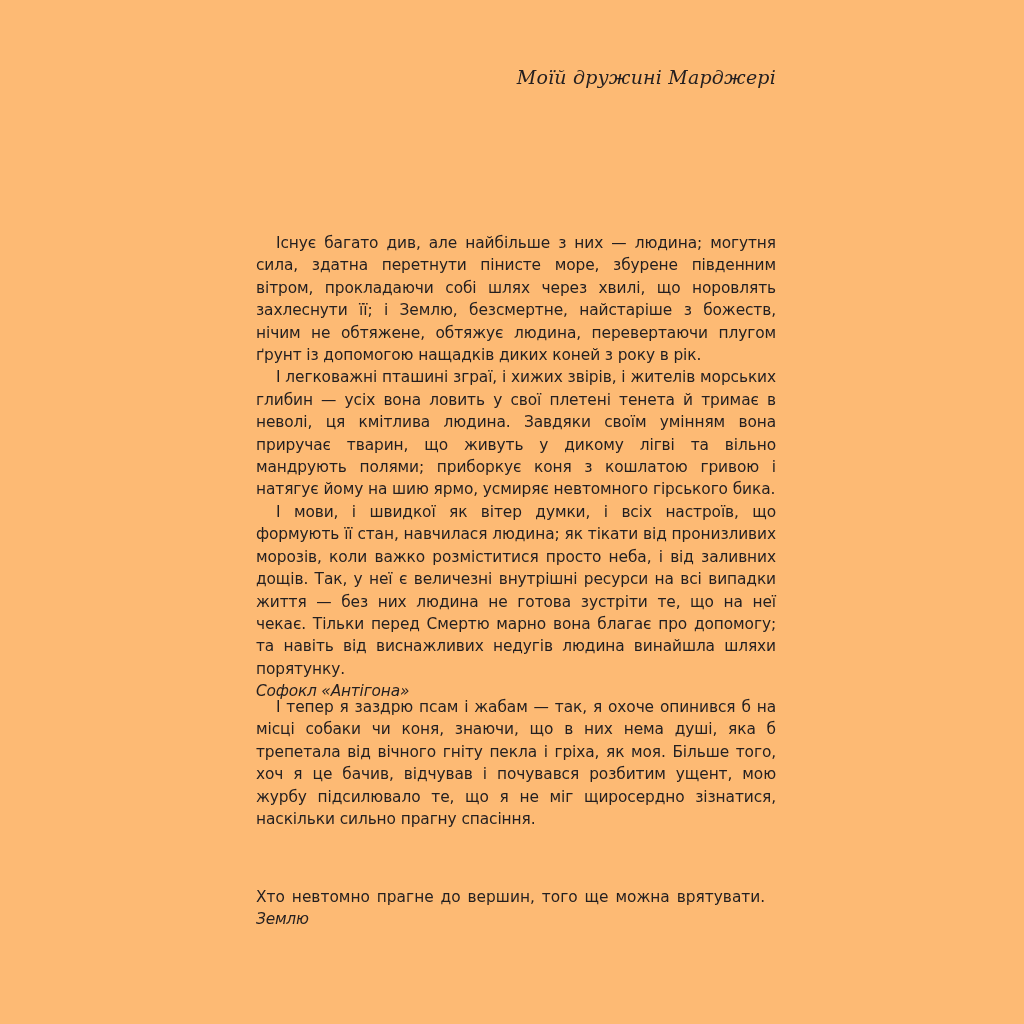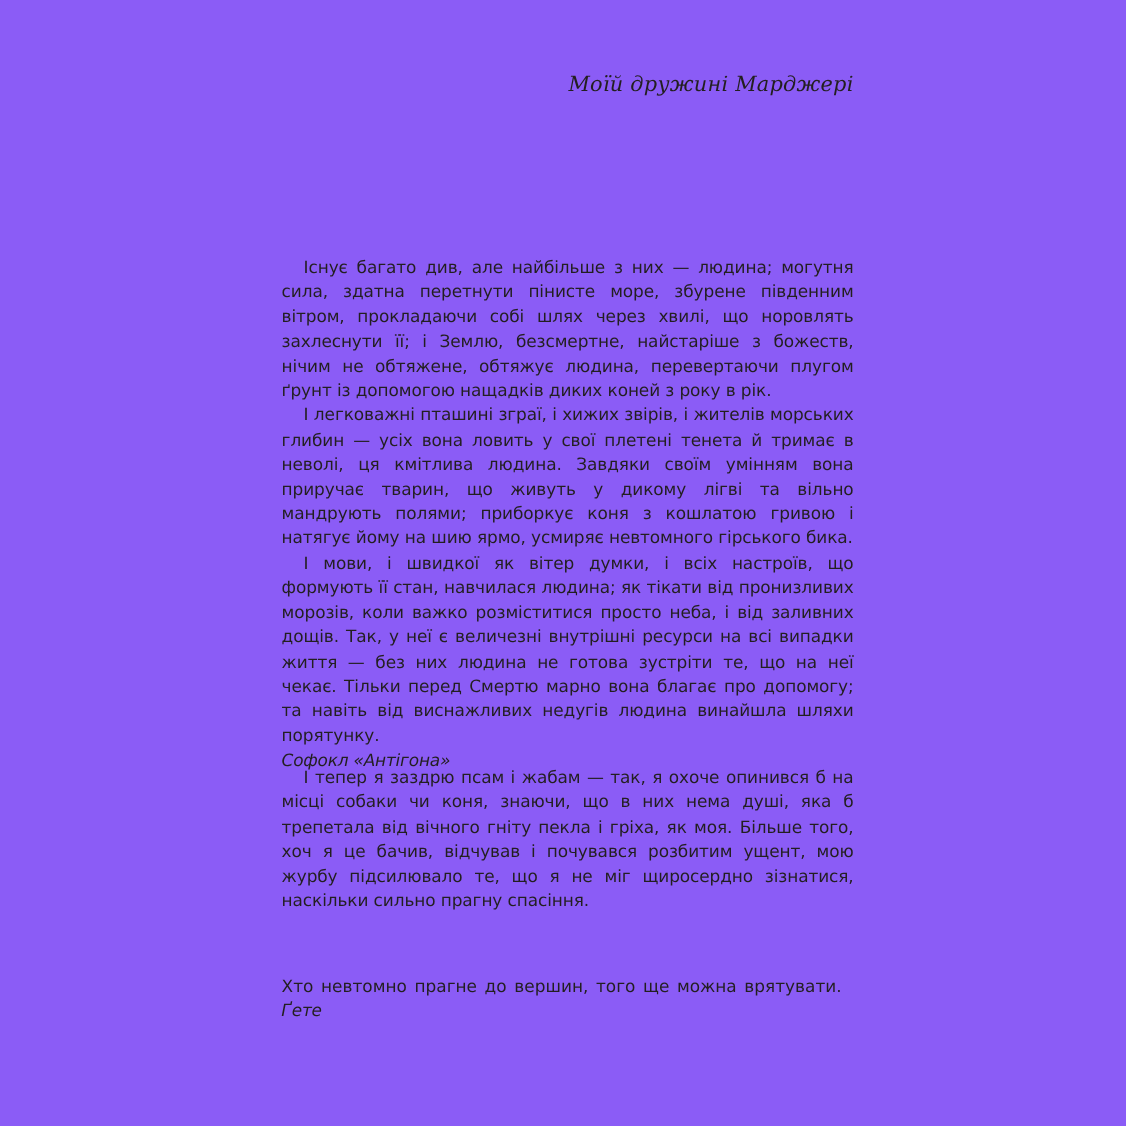--- a/index.html
+++ b/index.html
@@ -12,21 +12,21 @@
       height: 1024px;
       position: relative;
       overflow: hidden;
       color: #231f20;
       font-family: "DejaVu Sans", "Liberation Sans", sans-serif;
     }
     .page {
       position: absolute;
       left: 0; top: 0;
       width: 1024px; height: 1024px;
-      background: #8b5cf6;
+      background: #fdba74;
     }
     .dedication {
       position: absolute;
       right: 248px;
       top: 66px;
       font-family: "DejaVu Serif", "Liberation Serif", serif;
       font-style: italic;
       font-size: 19px;
       color: #231f20;
       white-space: nowrap;
@@ -76,16 +76,16 @@
     <p>І мови, і швидкої як вітер думки, і всіх настроїв, що формують її стан, навчилася людина; як тікати від пронизливих морозів, коли важко розміститися просто неба, і від заливних дощів. Так, у неї є величезні внутрішні ресурси на всі випадки життя — без них людина не готова зустріти те, що на неї чекає. Тільки перед Смертю марно вона благає про допомогу; та навіть від виснажливих недугів людина винайшла шляхи порятунку.</p>
     <div class="attrib">Софокл «Антігона»</div>
   </div>
 
   <div class="block block2">
     <p>І тепер я заздрю псам і жабам — так, я охоче опинився б на місці собаки чи коня, знаючи, що в них нема душі, яка б трепетала від вічного гніту пекла і гріха, як моя. Більше того, хоч я це бачив, відчував і почувався розбитим ущент, мою журбу підсилювало те, що я не міг щиросердно зізнатися, наскільки сильно прагну спасіння.</p>
   </div>
 
   <div class="block block3">
     <p>Хто невтомно прагне до вершин, того ще можна врятувати.</p>
-    <div class="attrib">Ґете</div>
+    <div class="attrib">Землю</div>
   </div>
 
 </div>
 
 </body></html>

